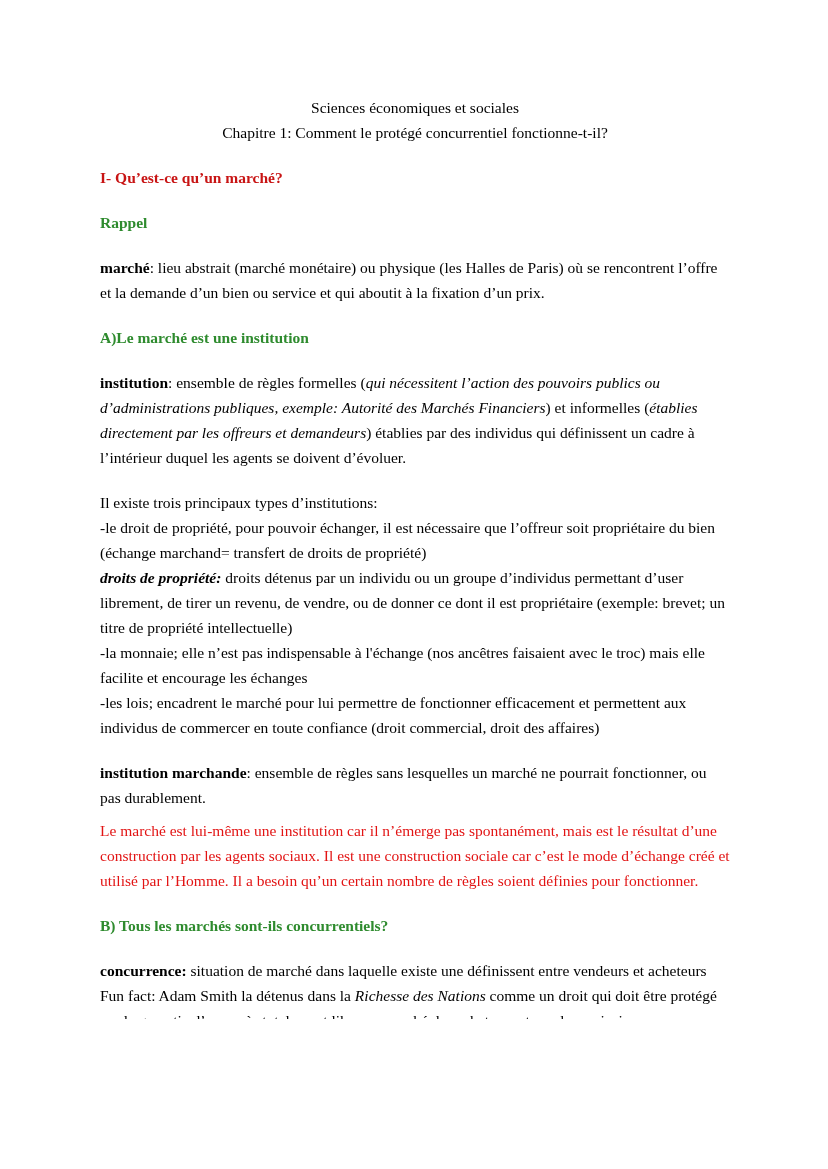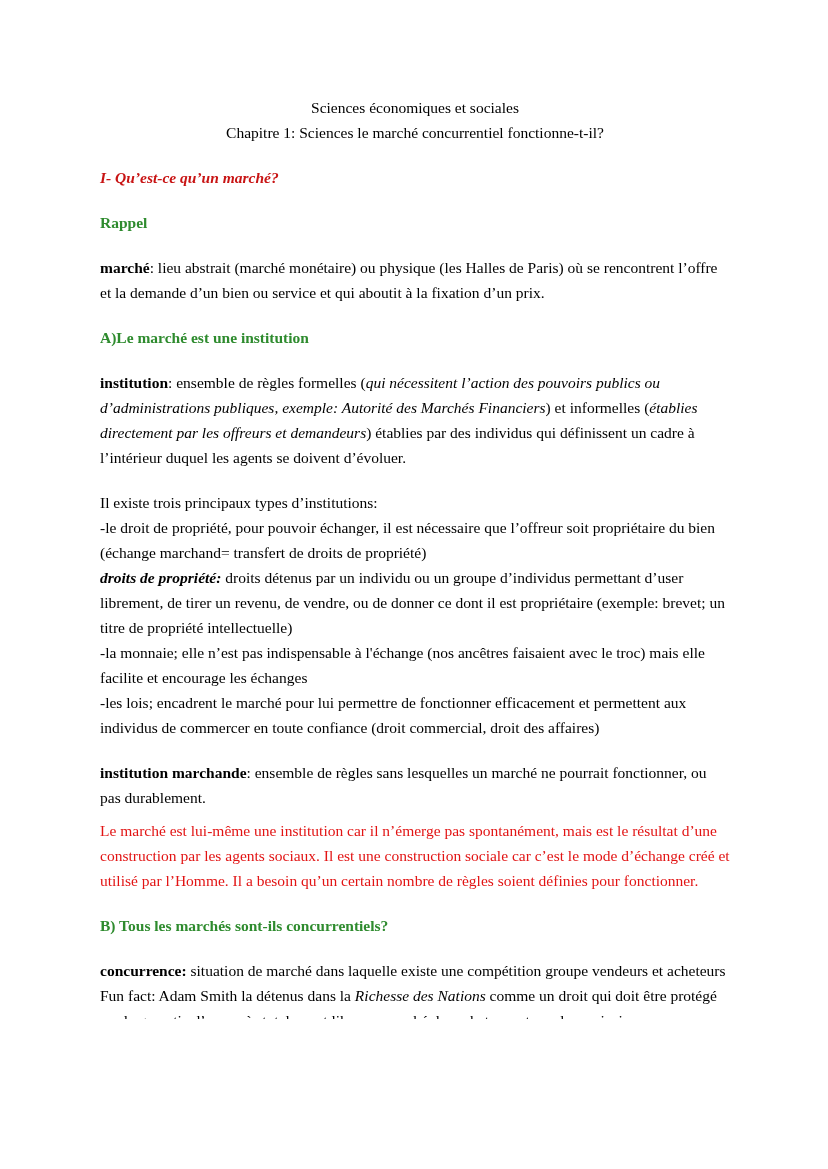--- a/index.html
+++ b/index.html
@@ -21,40 +21,40 @@
   }
   .doc-title {
     text-align: center;
     margin: 0 0 20px 0;
     font-weight: normal;
   }
   .heading {
     font-weight: bold;
     margin: 20px 0;
   }
-  .red   { color: var(--heading-red, #cc1414); font-style: italic; }
+  .red   { color: var(--heading-red, #cc1414); }
   .green { color: var(--heading-green, #2e8b2e); }
   .para  { margin: 20px 0; }
   .para.tight { margin-bottom: 0; }
   .red-note {
     color: var(--note-red, #e21414);
     margin-top: 8px;
   }
   b { font-weight: bold; }
   i { font-style: italic; }
   .line { margin: 0; }
 </style>
 </head>
 <body>
 
 <div class="page">
 
   <header class="doc-title">
     <div class="title-line">Sciences économiques et sociales</div>
-    <div class="title-line">Chapitre 1: Sciences le marché concurrentiel fonctionne-t-il?</div>
+    <div class="title-line">Chapitre 1: Comment le protégé concurrentiel fonctionne-t-il?</div>
   </header>
 
   <div class="heading red">I- Qu’est-ce qu’un marché?</div>
 
   <div class="heading green">Rappel</div>
 
   <p class="para"><b>marché</b><span>: lieu abstrait (marché monétaire) ou physique (les Halles de Paris) où se rencontrent l’offre et la demande d’un bien ou service et qui aboutit à la fixation d’un prix.</span></p>
 
   <div class="heading green">A)Le marché est une institution</div>
 
@@ -68,17 +68,17 @@
     <div class="line">-les lois; encadrent le marché pour lui permettre de fonctionner efficacement et permettent aux individus de commercer en toute confiance (droit commercial, droit des affaires)</div>
   </div>
 
   <p class="para tight"><b>institution marchande</b><span>: ensemble de règles sans lesquelles un marché ne pourrait fonctionner, ou pas durablement.</span></p>
 
   <p class="para red-note">Le marché est lui-même une institution  car il n’émerge pas spontanément, mais est le résultat d’une construction par les agents sociaux. Il est une construction sociale car c’est le mode d’échange créé et utilisé par l’Homme. Il a besoin qu’un certain nombre de règles soient définies pour fonctionner.</p>
 
   <div class="heading green">B) Tous les marchés sont-ils concurrentiels?</div>
 
   <div class="para">
-    <div class="line"><b>concurrence:</b><span> situation de marché dans laquelle existe une compétition groupe vendeurs et acheteurs</span></div>
+    <div class="line"><b>concurrence:</b><span> situation de marché dans laquelle existe une définissent entre vendeurs et acheteurs</span></div>
     <div class="line"><span>Fun fact: Adam Smith la détenus dans la </span><i>Richesse des Nations</i><span> comme un droit qui doit être protégé par la garantie d’un accès totalement libre au marché des acheteurs et vendeurs ainsi que comme un processus induit par les comportements des offreurs.</span></div>
   </div>
 
 </div>
 
 </body></html>

